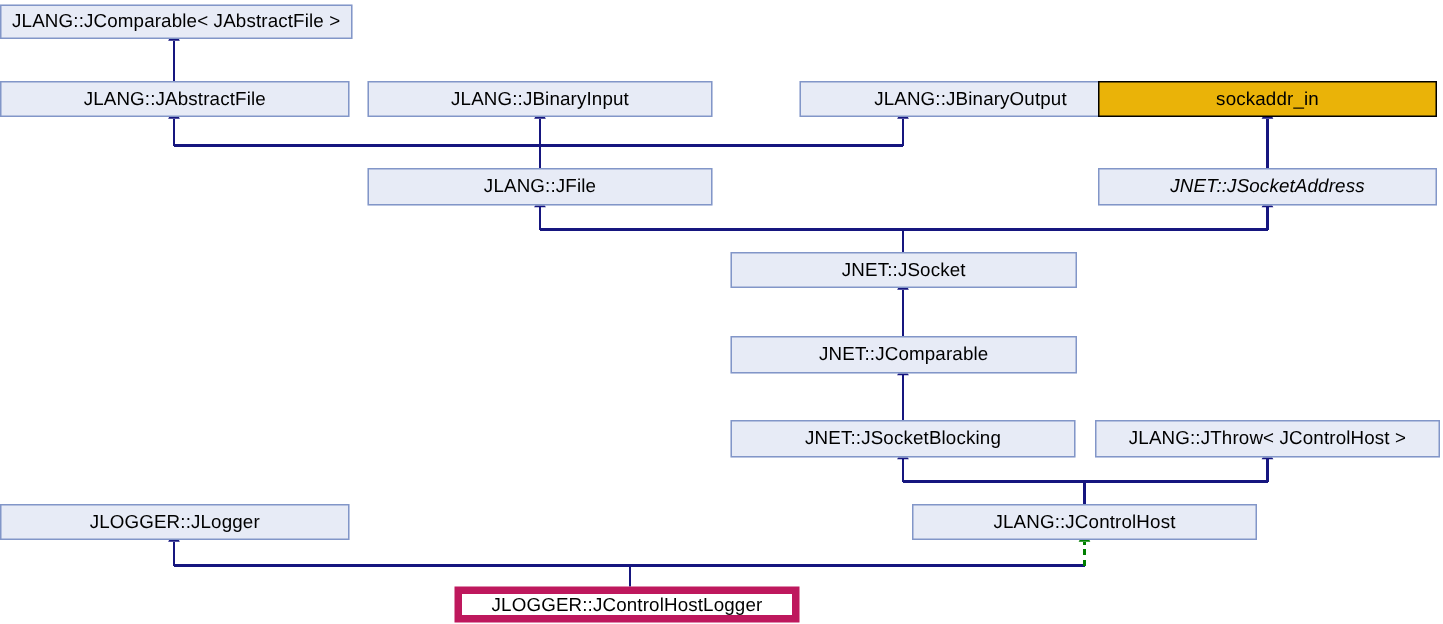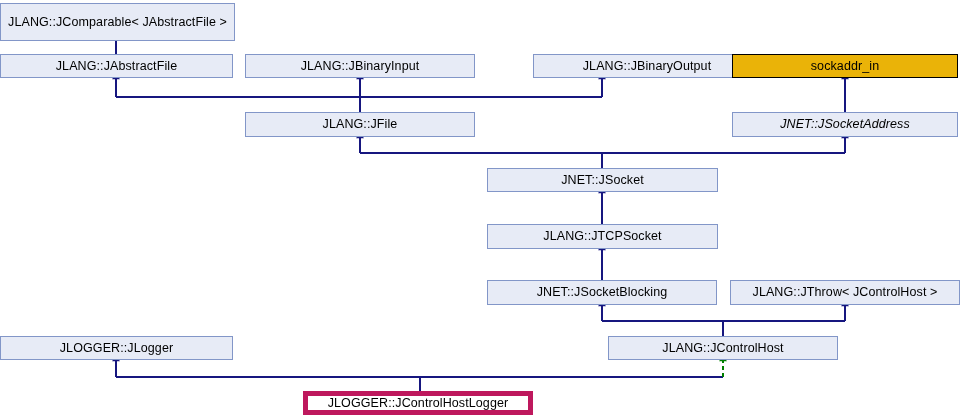--- a/index.html
+++ b/index.html
@@ -96,21 +96,21 @@
       <path d="M116,377 L723,377"></path>
       <path d="M420,391 L420,377"></path>
     </g>
 
     <g stroke="#007f00" stroke-width="1.6" fill="none" shape-rendering="crispEdges">
       <path stroke-dasharray="4,3" d="M723,377 L723,361" marker-end="url(#arrow-green)"></path>
     </g>
   </svg>
 
   <div id="nodes">
-      <div class="node normal" style="left: 0px; top: 3px; width: 235px; height: 38px; align-items: center;">
+      <div class="node normal" style="left: 0px; top: 3px; width: 235px; height: 23px; align-items: center;">
         <span class="node-label">JLANG::JComparable&lt; JAbstractFile &gt;</span>
       </div>
       <div class="node normal" style="left: 0px; top: 54px; width: 233px; height: 24px;">
         <span class="node-label">JLANG::JAbstractFile</span>
       </div>
       <div class="node normal" style="left: 245px; top: 54px; width: 230px; height: 24px; justify-content: center;">
         <span class="node-label">JLANG::JBinaryInput</span>
       </div>
       <div class="node normal" style="left: 488px; top: 54px; width: 228px; height: 24px; margin-left: 45px;">
         <span class="node-label">JLANG::JBinaryOutput</span>
@@ -121,21 +121,21 @@
       <div class="node normal" style="left: 245px; top: 112px; width: 230px; height: 25px;">
         <span class="node-label">JLANG::JFile</span>
       </div>
       <div class="node normal" style="left: 732px; top: 112px; width: 226px; height: 25px; font-style: italic;">
         <span class="node-label">JNET::JSocketAddress</span>
       </div>
       <div class="node normal" style="left: 487px; top: 168px; width: 231px; height: 24px;">
         <span class="node-label">JNET::JSocket</span>
       </div>
       <div class="node normal" style="left: 487px; top: 224px; width: 231px; height: 25px;">
-        <span class="node-label">JLANG::JTCPSocket</span>
+        <span class="node-label">JNET::JComparable</span>
       </div>
       <div class="node normal" style="left: 487px; top: 280px; width: 230px; height: 25px;">
         <span class="node-label">JNET::JSocketBlocking</span>
       </div>
       <div class="node normal" style="left: 730px; top: 280px; width: 230px; height: 25px;">
         <span class="node-label">JLANG::JThrow&lt; JControlHost &gt;</span>
       </div>
       <div class="node normal" style="left: 0px; top: 336px; width: 233px; height: 24px;">
         <span class="node-label">JLOGGER::JLogger</span>
       </div>

